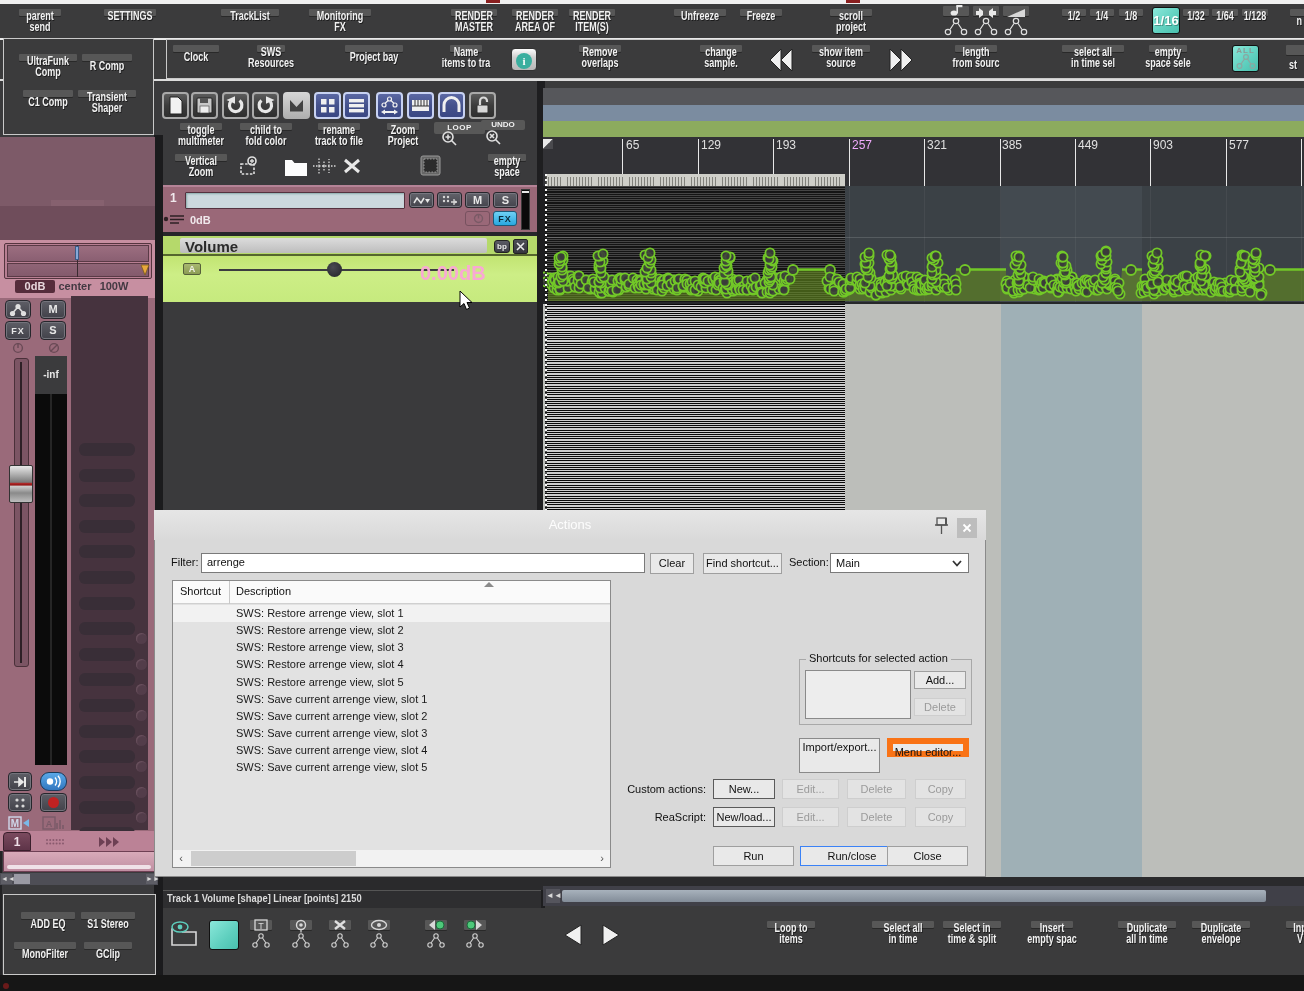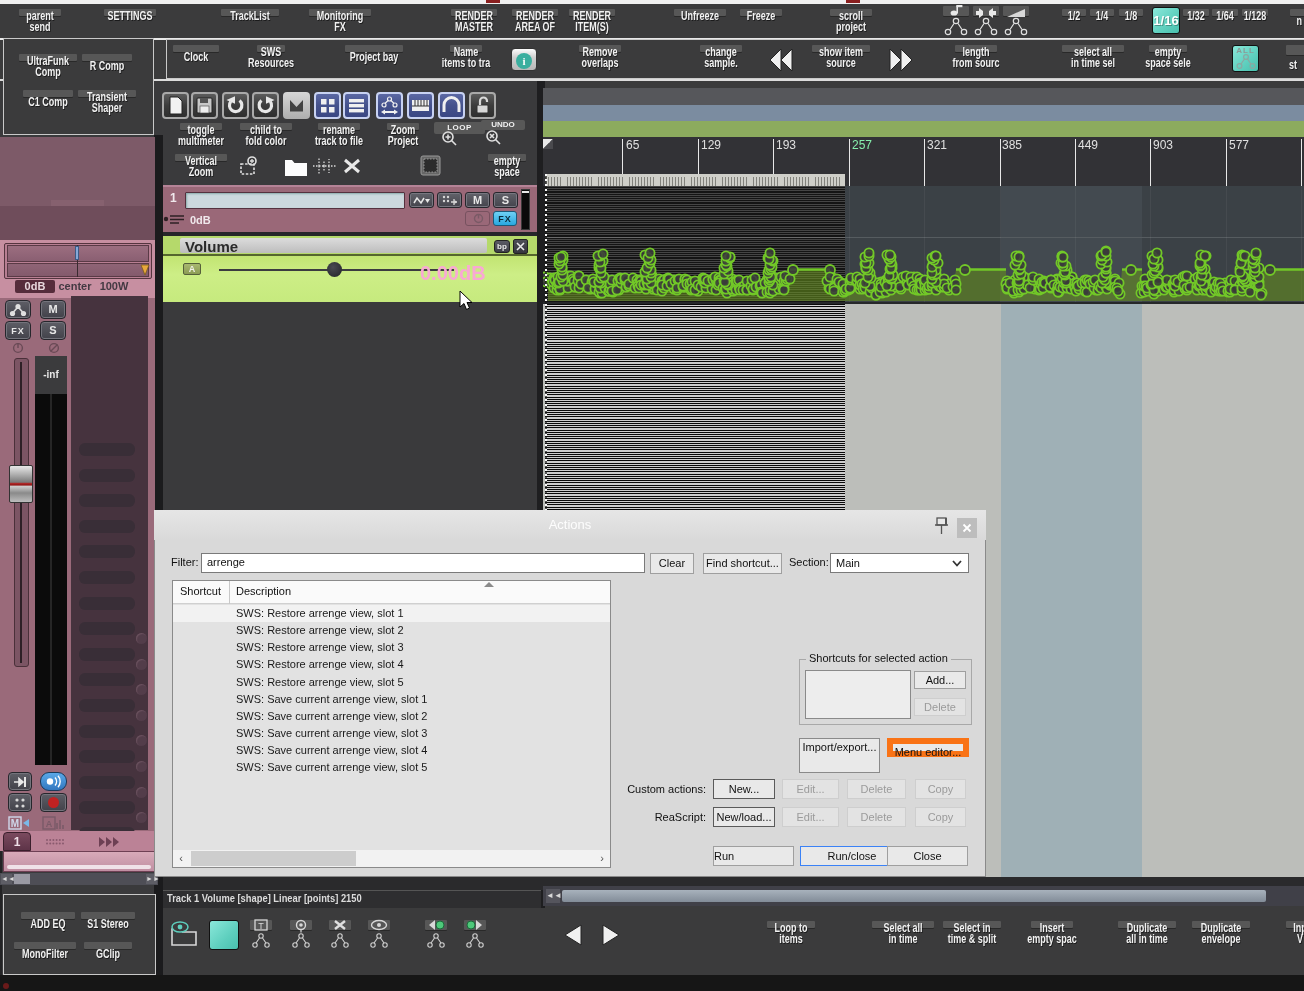--- a/index.html
+++ b/index.html
@@ -507,21 +507,21 @@
 <div class="a" style="left:849px;top:139px;width:1px;height:47px;background:#e8e8e8"></div>
 <div class="a" style="left:924px;top:139px;width:1px;height:47px;background:#e8e8e8"></div>
 <div class="a" style="left:1000px;top:139px;width:1px;height:47px;background:#e8e8e8"></div>
 <div class="a" style="left:1075px;top:139px;width:1px;height:47px;background:#e8e8e8"></div>
 <div class="a" style="left:1150px;top:139px;width:1px;height:47px;background:#e8e8e8"></div>
 <div class="a" style="left:1226px;top:139px;width:1px;height:47px;background:#e8e8e8"></div>
 <div class="a" style="left:1301px;top:139px;width:1px;height:47px;background:#e8e8e8"></div>
 <div class="a" style="left:626px;top:138px;color:#e0e0e0;font-size:12px">65</div>
 <div class="a" style="left:701px;top:138px;color:#e0e0e0;font-size:12px">129</div>
 <div class="a" style="left:776px;top:138px;color:#e0e0e0;font-size:12px">193</div>
-<div class="a" style="left:852px;top:138px;color:#86efac;font-size:12px">257</div>
+<div class="a" style="left:852px;top:138px;color:#f0abfc;font-size:12px">257</div>
 <div class="a" style="left:927px;top:138px;color:#e0e0e0;font-size:12px">321</div>
 <div class="a" style="left:1002px;top:138px;color:#e0e0e0;font-size:12px">385</div>
 <div class="a" style="left:1078px;top:138px;color:#e0e0e0;font-size:12px">449</div>
 <div class="a" style="left:1153px;top:138px;color:#e0e0e0;font-size:12px">903</div>
 <div class="a" style="left:1229px;top:138px;color:#e0e0e0;font-size:12px">577</div>
 <div class="a" style="left:849px;top:186px;width:1px;height:116px;background:rgba(255,255,255,0.05)"></div>
 <div class="a" style="left:924px;top:186px;width:1px;height:116px;background:rgba(255,255,255,0.05)"></div>
 <div class="a" style="left:1000px;top:186px;width:1px;height:116px;background:rgba(255,255,255,0.05)"></div>
 <div class="a" style="left:1075px;top:186px;width:1px;height:116px;background:rgba(255,255,255,0.05)"></div>
 <div class="a" style="left:1150px;top:186px;width:1px;height:116px;background:rgba(255,255,255,0.05)"></div>
@@ -1550,14 +1550,14 @@
 <div class="a" style="left:618px;top:783px;z-index:51;width:88px;text-align:right;font-size:11px;color:#111">Custom actions:</div>
 <div class="a" style="left:713px;top:779px;z-index:51;width:62px;height:20px;background:#e9e9e9;border:1px solid #5a5a5a;font-size:11px;color:#111;text-align:center;line-height:18px">New...</div>
 <div class="a" style="left:782px;top:779px;z-index:51;width:57px;height:20px;background:#e3e3e3;border:1px solid #cecece;font-size:11px;color:#9b9b9b;text-align:center;line-height:18px">Edit...</div>
 <div class="a" style="left:847px;top:779px;z-index:51;width:59px;height:20px;background:#e3e3e3;border:1px solid #cecece;font-size:11px;color:#9b9b9b;text-align:center;line-height:18px">Delete</div>
 <div class="a" style="left:915px;top:779px;z-index:51;width:51px;height:20px;background:#e3e3e3;border:1px solid #cecece;font-size:11px;color:#9b9b9b;text-align:center;line-height:18px">Copy</div>
 <div class="a" style="left:644px;top:811px;z-index:51;width:62px;text-align:right;font-size:11px;color:#111">ReaScript:</div>
 <div class="a" style="left:713px;top:807px;z-index:51;width:62px;height:20px;background:#e9e9e9;border:1px solid #5a5a5a;font-size:11px;color:#111;text-align:center;line-height:18px">New/load...</div>
 <div class="a" style="left:782px;top:807px;z-index:51;width:57px;height:20px;background:#e3e3e3;border:1px solid #cecece;font-size:11px;color:#9b9b9b;text-align:center;line-height:18px">Edit...</div>
 <div class="a" style="left:847px;top:807px;z-index:51;width:59px;height:20px;background:#e3e3e3;border:1px solid #cecece;font-size:11px;color:#9b9b9b;text-align:center;line-height:18px">Delete</div>
 <div class="a" style="left:915px;top:807px;z-index:51;width:51px;height:20px;background:#e3e3e3;border:1px solid #cecece;font-size:11px;color:#9b9b9b;text-align:center;line-height:18px">Copy</div>
-<div class="a" style="left:713px;top:846px;z-index:51;width:81px;height:20px;background:#e9e9e9;border:1px solid #9f9f9f;font-size:11px;color:#111;text-align:left;line-height:18px">Run</div>
+<div class="a" style="left:713px;top:846px;z-index:51;width:81px;height:20px;background:#e9e9e9;border:1px solid #9f9f9f;font-size:11px;color:#111;text-align:center;line-height:18px">Run</div>
 <div class="a" style="left:800px;top:846px;z-index:51;width:104px;height:20px;background:#e9e9e9;border:1px solid #3b82f6;font-size:11px;color:#111;text-align:center;line-height:18px">Run/close</div>
 <div class="a" style="left:887px;top:846px;z-index:51;width:81px;height:20px;background:#e9e9e9;border:1px solid #9f9f9f;font-size:11px;color:#111;text-align:center;line-height:18px">Close</div>
 </body></html>

